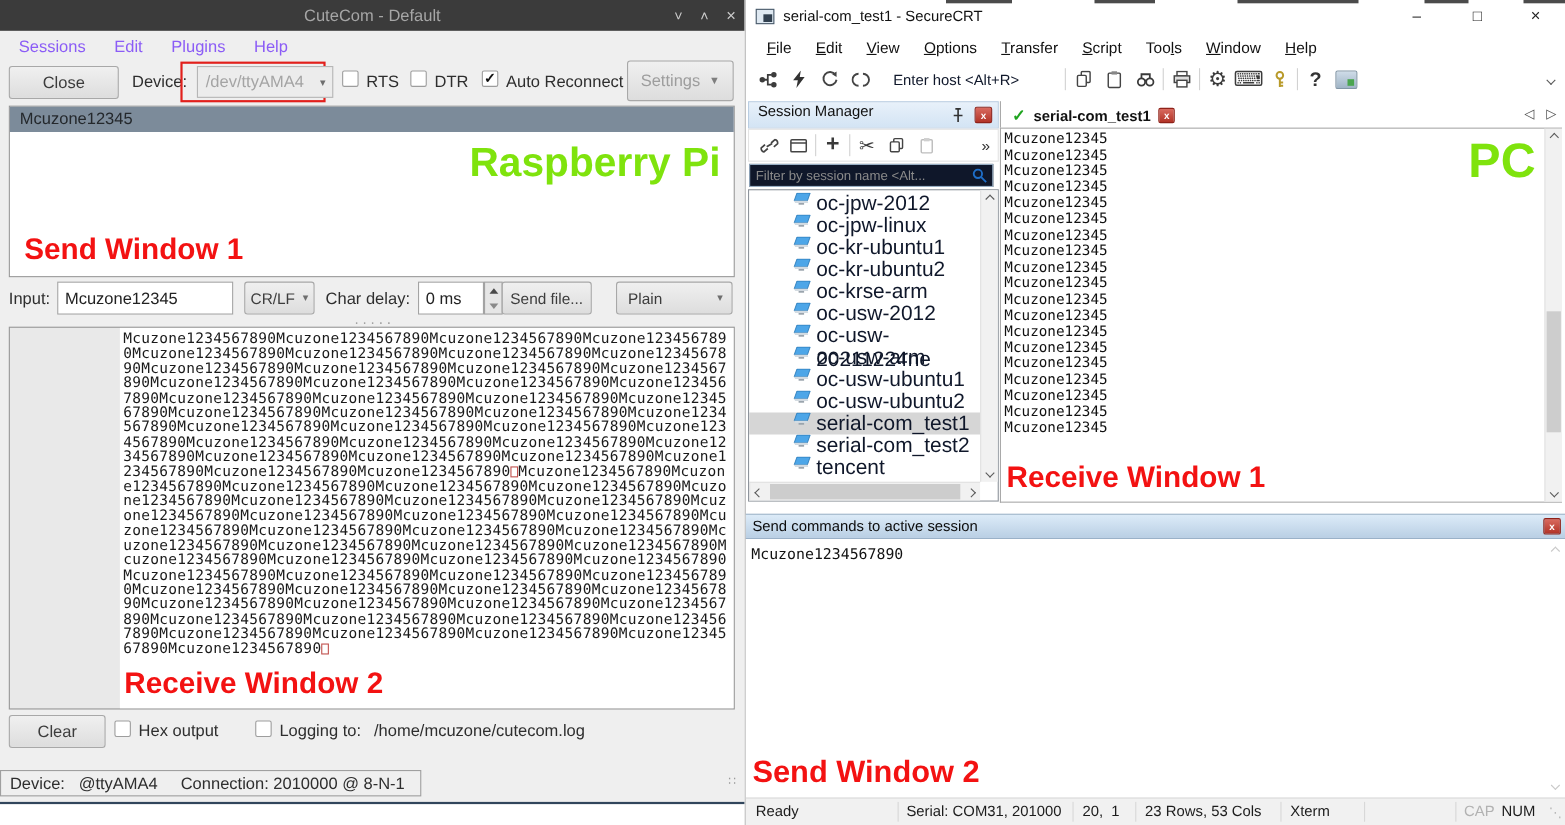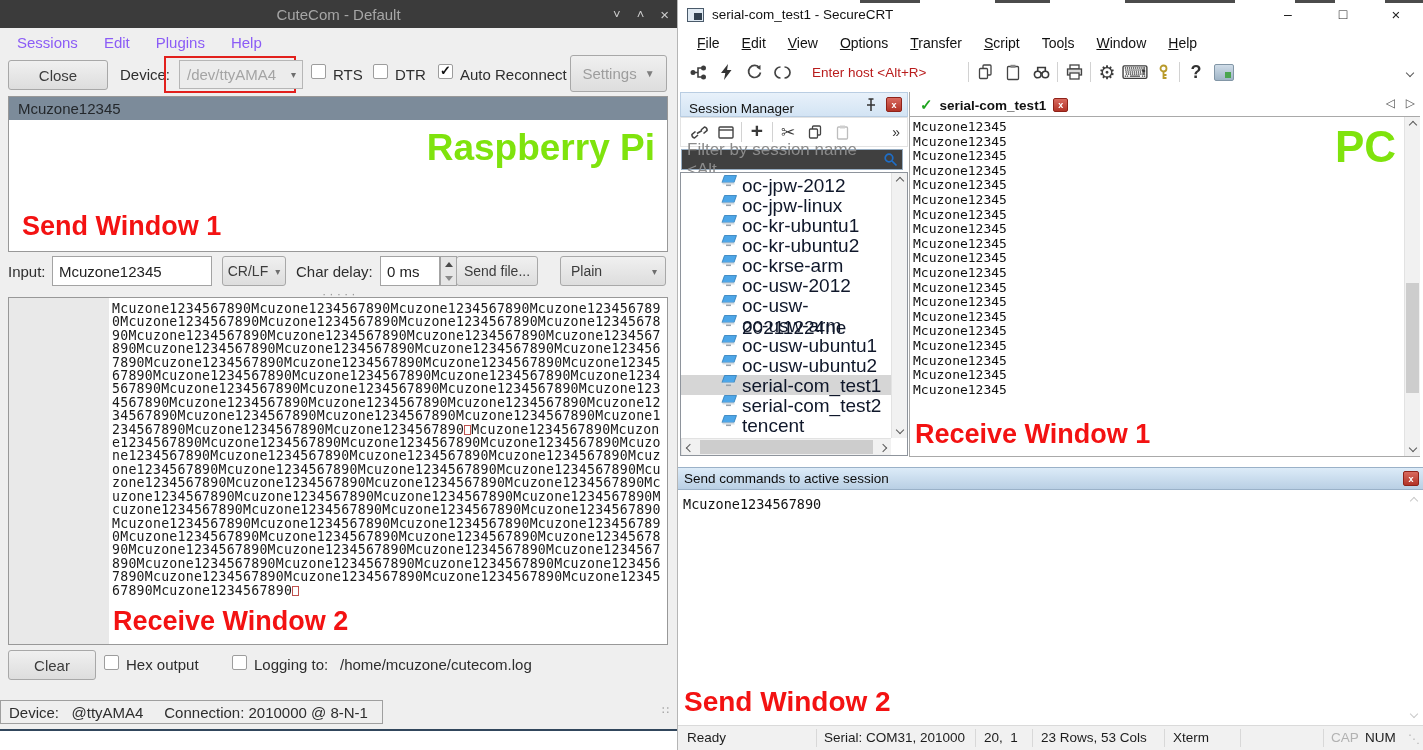--- a/index.html
+++ b/index.html
@@ -58,23 +58,23 @@
   .xbtn { background:linear-gradient(#d96a5f,#b23327); border:1px solid #8f2219; border-radius:2px;
     color:#fff; font-size:9px; font-weight:bold; display:flex; align-items:center; justify-content:center;
     width:16px; height:15px; }
   .chev { display:inline-block; width:6px; height:6px; border-right:1.5px solid #5a5a5a; border-bottom:1.5px solid #5a5a5a; }
   .chev.up { transform:rotate(-135deg); }
   .chev.down { transform:rotate(45deg); }
   .chev.left { transform:rotate(135deg); }
   .chev.right { transform:rotate(-45deg); }
   .chev.faint { border-color:#c9c9c9; }
   .sm-header { background:linear-gradient(#e8f1fa,#d3e4f4); border:1px solid #b9cde2;
-    display:flex; align-items:flex-end; }
-  .filter { border:1px solid #98aec3; background:#404040; display:flex; align-items:center;
-    font-size:17px; color:#8b8b8b; padding-left:5px; }
+    display:flex; align-items:flex-start; }
+  .filter { border:1px solid #98aec3; background:#0f172a; display:flex; align-items:center;
+    font-size:12px; color:#8b8b8b; padding-left:5px; }
   .sess { height:20px; display:flex; align-items:flex-start; padding-left:40px; font-size:19px; color:#0f172a; }
   .sess.sel { background:#d6d6d6; }
   .sess svg { margin-right:4px; flex:0 0 auto; }
   .sb-track { background:#f1f1f1; border-left:1px solid #e2e2e2; }
   .sb-thumb { background:#cdcdcd; }
   .sb-arrow { display:flex; align-items:center; justify-content:center; height:16px; width:100%; }
   .tline { font-family:"DejaVu Sans Mono", monospace; font-size:13px; line-height:14.6px; color:#111; }
   .sendbar { background:linear-gradient(#dcebf8,#b9cfe4); border-top:1px solid #9ab1c8;
     border-bottom:1px solid #9ab1c8; display:flex; align-items:center; font-size:13.5px; color:#0c0c0c; }
   .statusbar { background:#f1f1f1; border-top:1px solid #dadada; font-size:13.5px; color:#1c1c1c; }
@@ -221,21 +221,21 @@
           <path d="M13.5 4 A6 6 0 1 0 14.5 8.5"></path>
             <polygon points="14.5,1 14.5,6 10.5,3.5" fill="#444" stroke="none"></polygon>
           </svg>
       </span>
       <span class="crt-icon">
         <svg width="17" height="15" viewBox="0 0 17 15" fill="none" stroke="#444" stroke-width="1.7">
           <path d="M6.5 2 a5.5 5.5 0 0 0 0 11"></path>
             <path d="M10.5 2 a5.5 5.5 0 0 1 0 11"></path>
           </svg>
       </span>
-      <span style="font-size:13.5px; color:#b91c1c; margin:0 0 0 14px; width:152px;">Enter host &lt;Alt+R&gt;</span>
+      <span style="font-size:13.5px; color:#0f172a; margin:0 0 0 14px; width:152px;">Enter host &lt;Alt+R&gt;</span>
       <span class="tsep"></span>
       <span class="crt-icon">
         <svg width="15" height="16" viewBox="0 0 15 16" fill="#fff" stroke="#444" stroke-width="1.3">
           <rect x="5" y="1" width="8" height="10" rx="1"></rect>
             <rect x="1.5" y="4.5" width="8" height="10" rx="1"></rect>
           </svg>
       </span>
       <span class="crt-icon">
         <svg width="14" height="17" viewBox="0 0 14 17" fill="#fff" stroke="#444" stroke-width="1.3">
           <rect x="1.5" y="2.5" width="11" height="13" rx="1"></rect>

